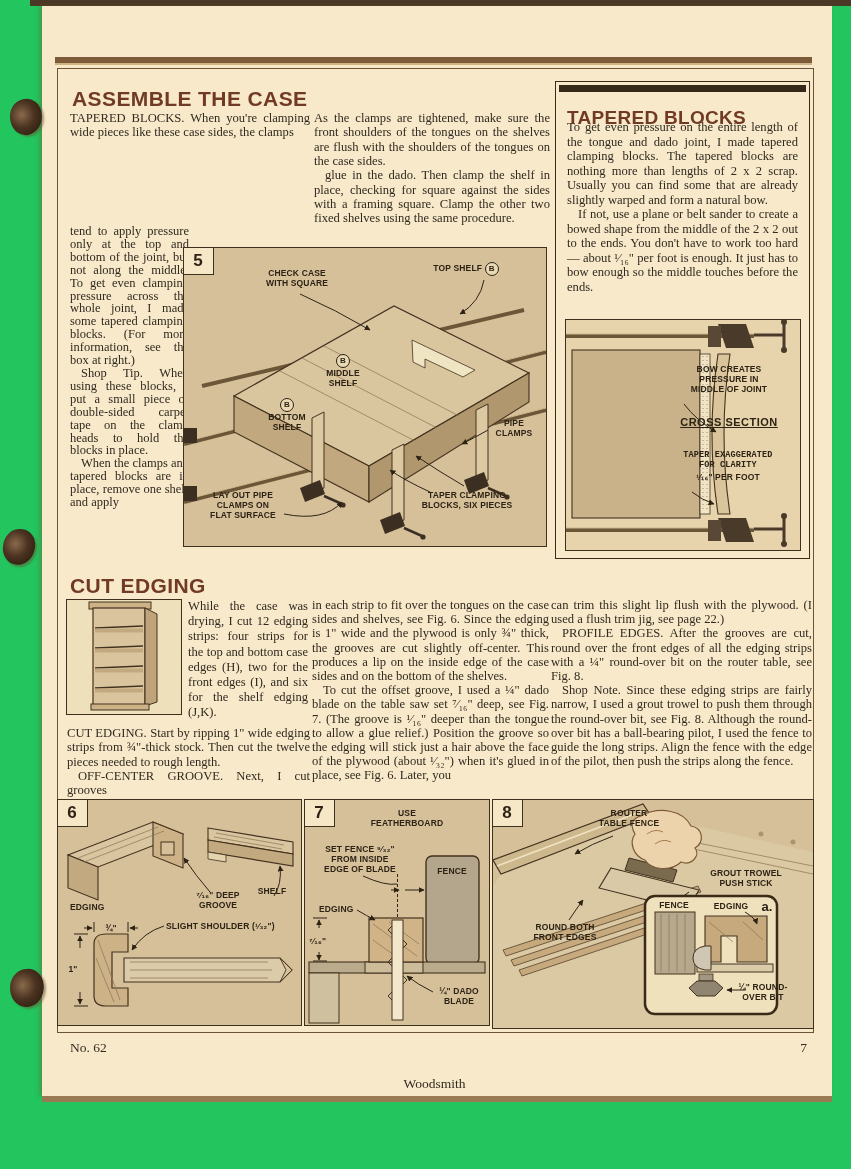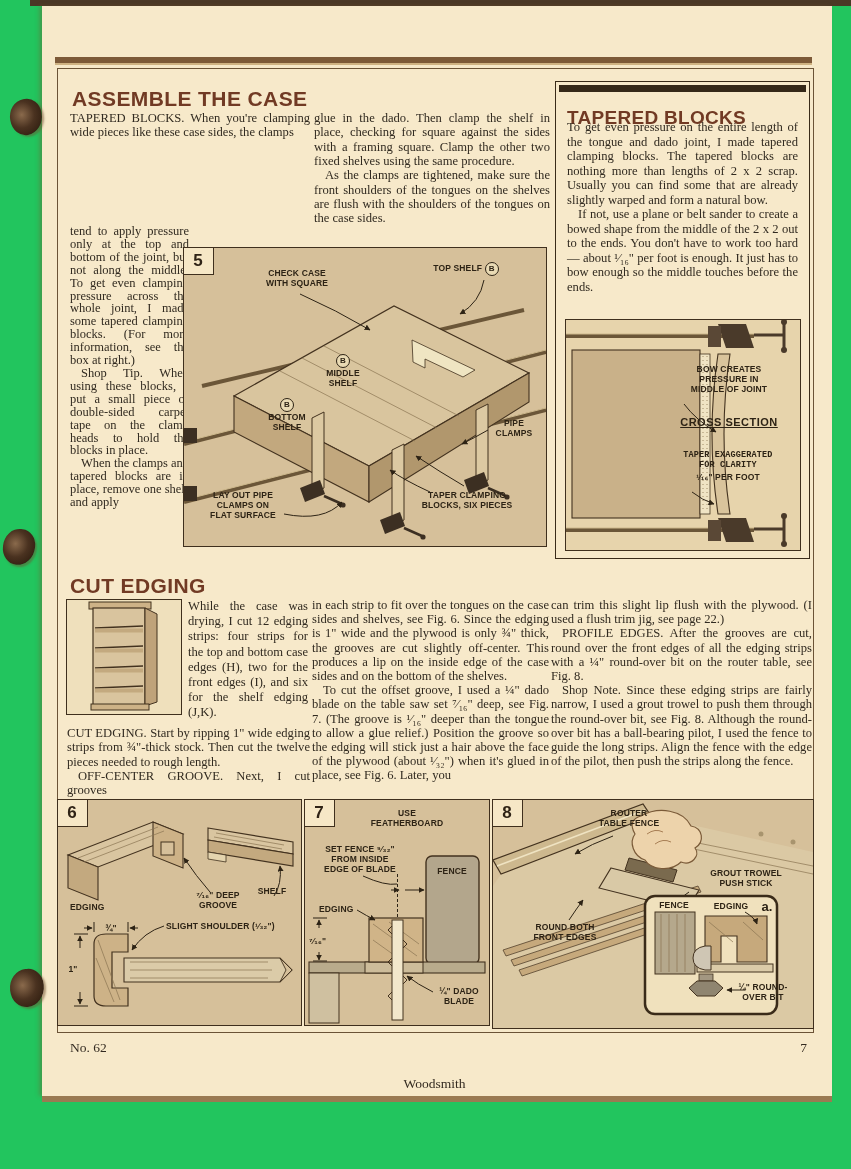--- a/index.html
+++ b/index.html
@@ -63,22 +63,22 @@
     <p>TAPERED BLOCKS. When you're clamping wide pieces like these case sides, the clamps</p>
   </div>
 
   <div class="col narrow" style="left:70px;top:225px;width:119px;">
     <p>tend to apply pressure only at the top and bottom of the joint, but not along the middle. To get even clamping pressure across the whole joint, I made some tapered clamping blocks. (For more information, see the box at right.)</p>
     <p>Shop Tip. When using these blocks, I put a small piece of double-sided carpet tape on the clamp heads to hold the blocks in place.</p>
     <p>When the clamps and tapered blocks are in place, remove one shelf and apply</p>
   </div>
 
   <div class="col" style="left:314px;top:111px;width:236px;">
+    <p>As the clamps are tightened, make sure the front shoulders of the tongues on the shelves are flush with the shoulders of the tongues on the case sides.</p>
     <p>glue in the dado. Then clamp the shelf in place, checking for square against the sides with a framing square. Clamp the other two fixed shelves using the same procedure.</p>
-    <p>As the clamps are tightened, make sure the front shoulders of the tongues on the shelves are flush with the shoulders of the tongues on the case sides.</p>
   </div>
 
   <div class="figbox" style="left:183px;top:247px;width:362px;height:298px;">
     <div class="tab">5</div>
     <svg width="362" height="298" viewBox="0 0 362 298">
       <defs>
         <marker id="ah5" viewBox="0 0 10 10" refX="9" refY="5" markerWidth="6" markerHeight="6" orient="auto">
             <path d="M0,0L10,5L0,10z" fill="#2d2315"></path>
           </marker>
       </defs>

